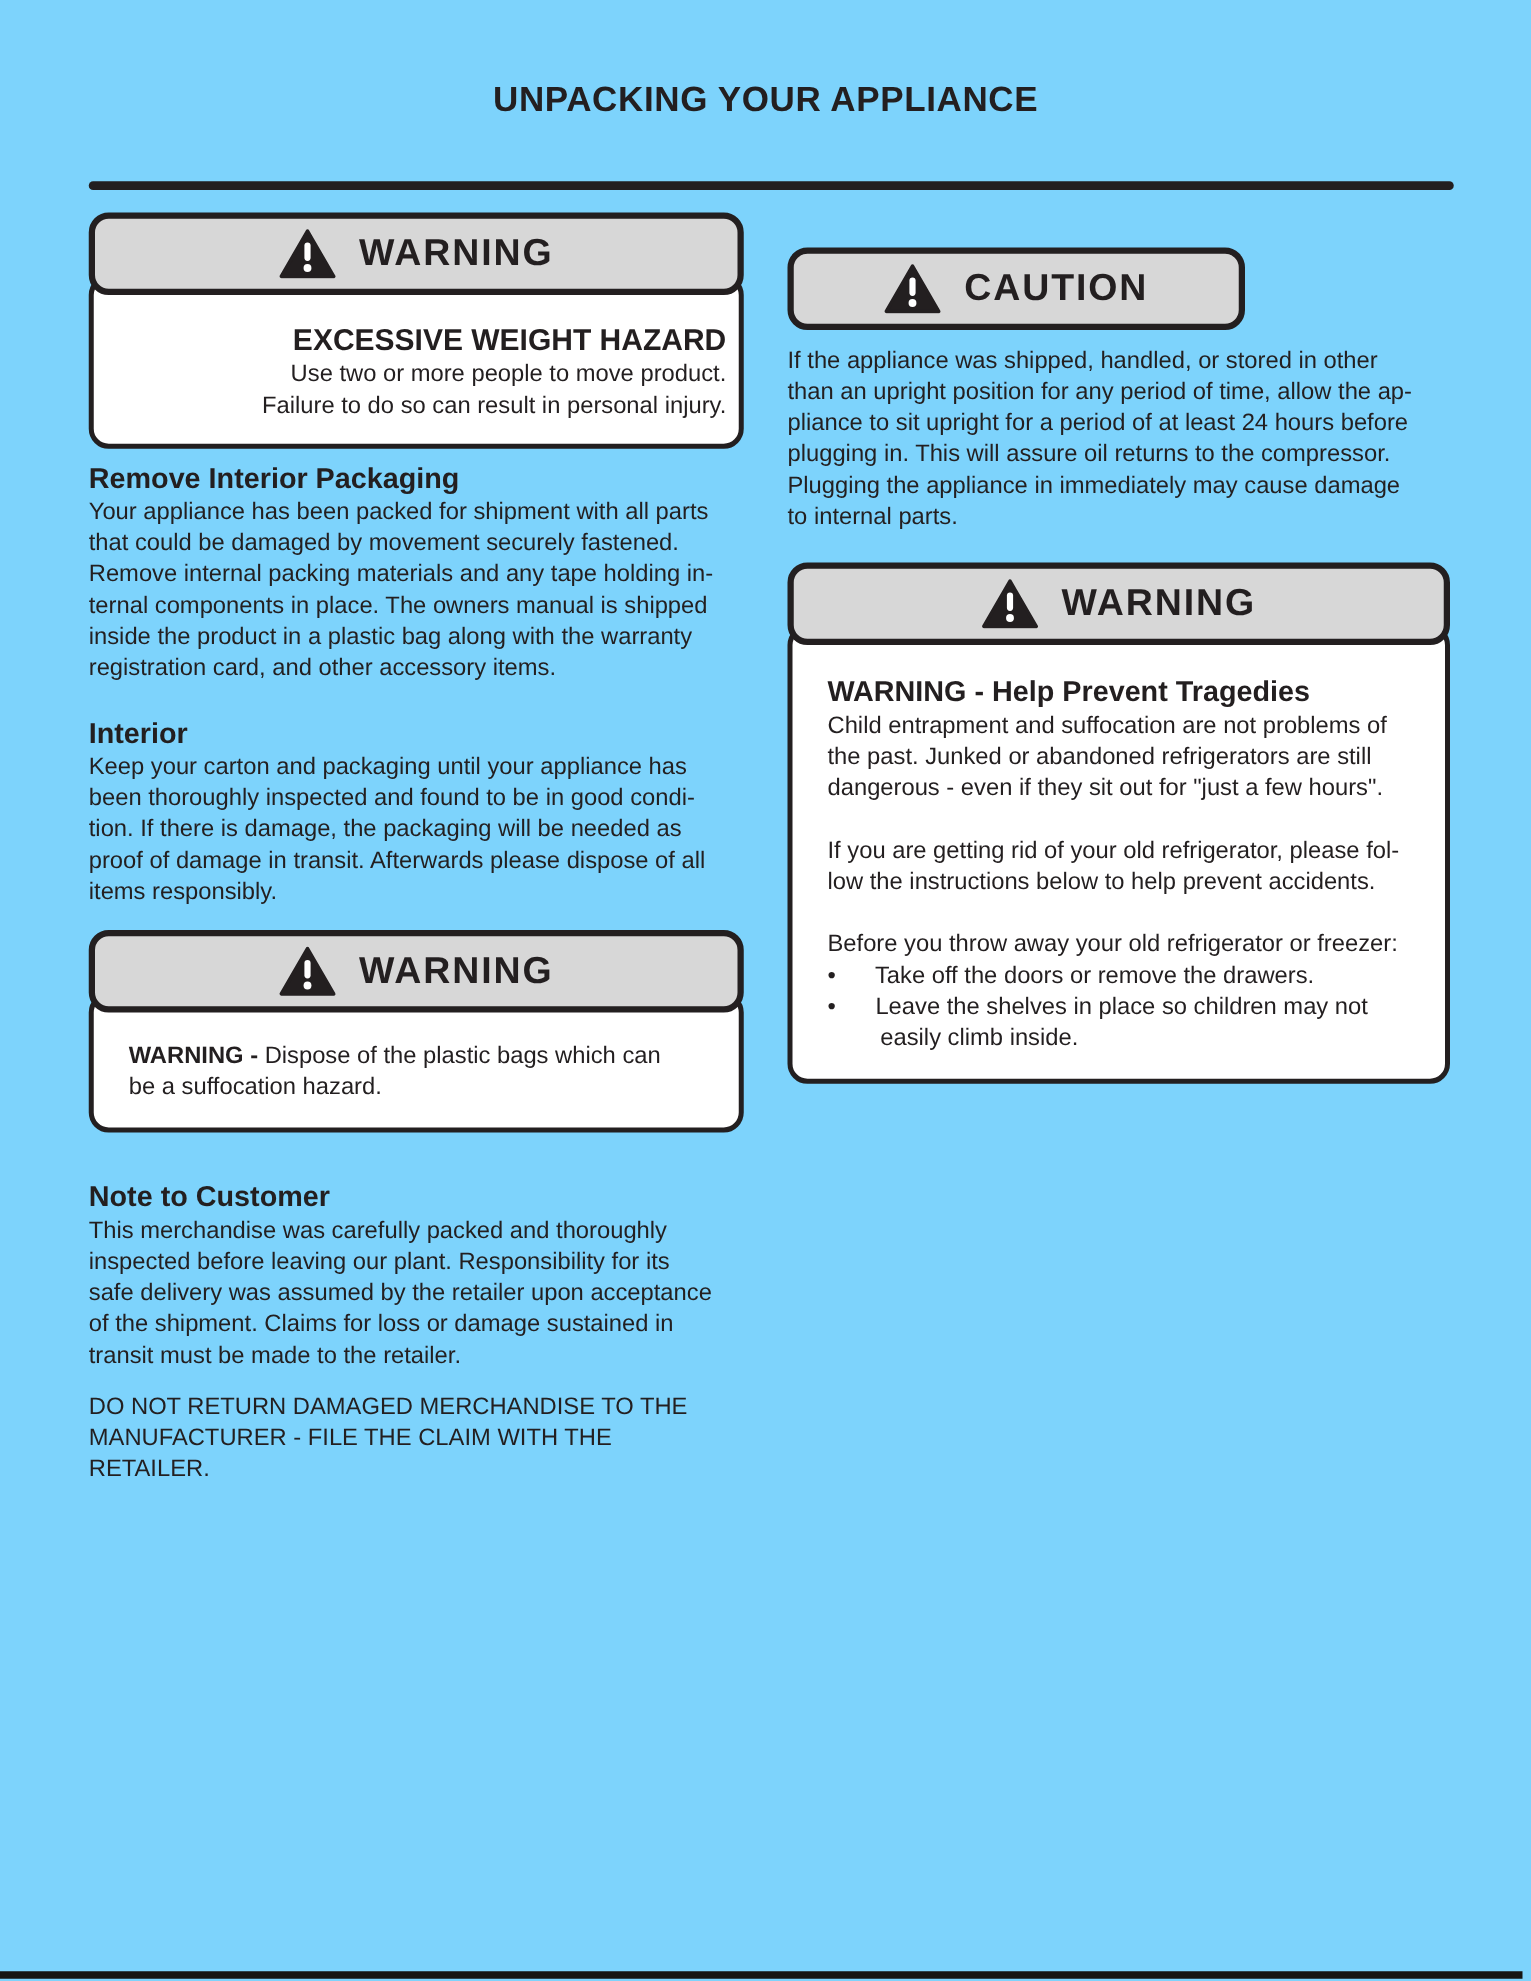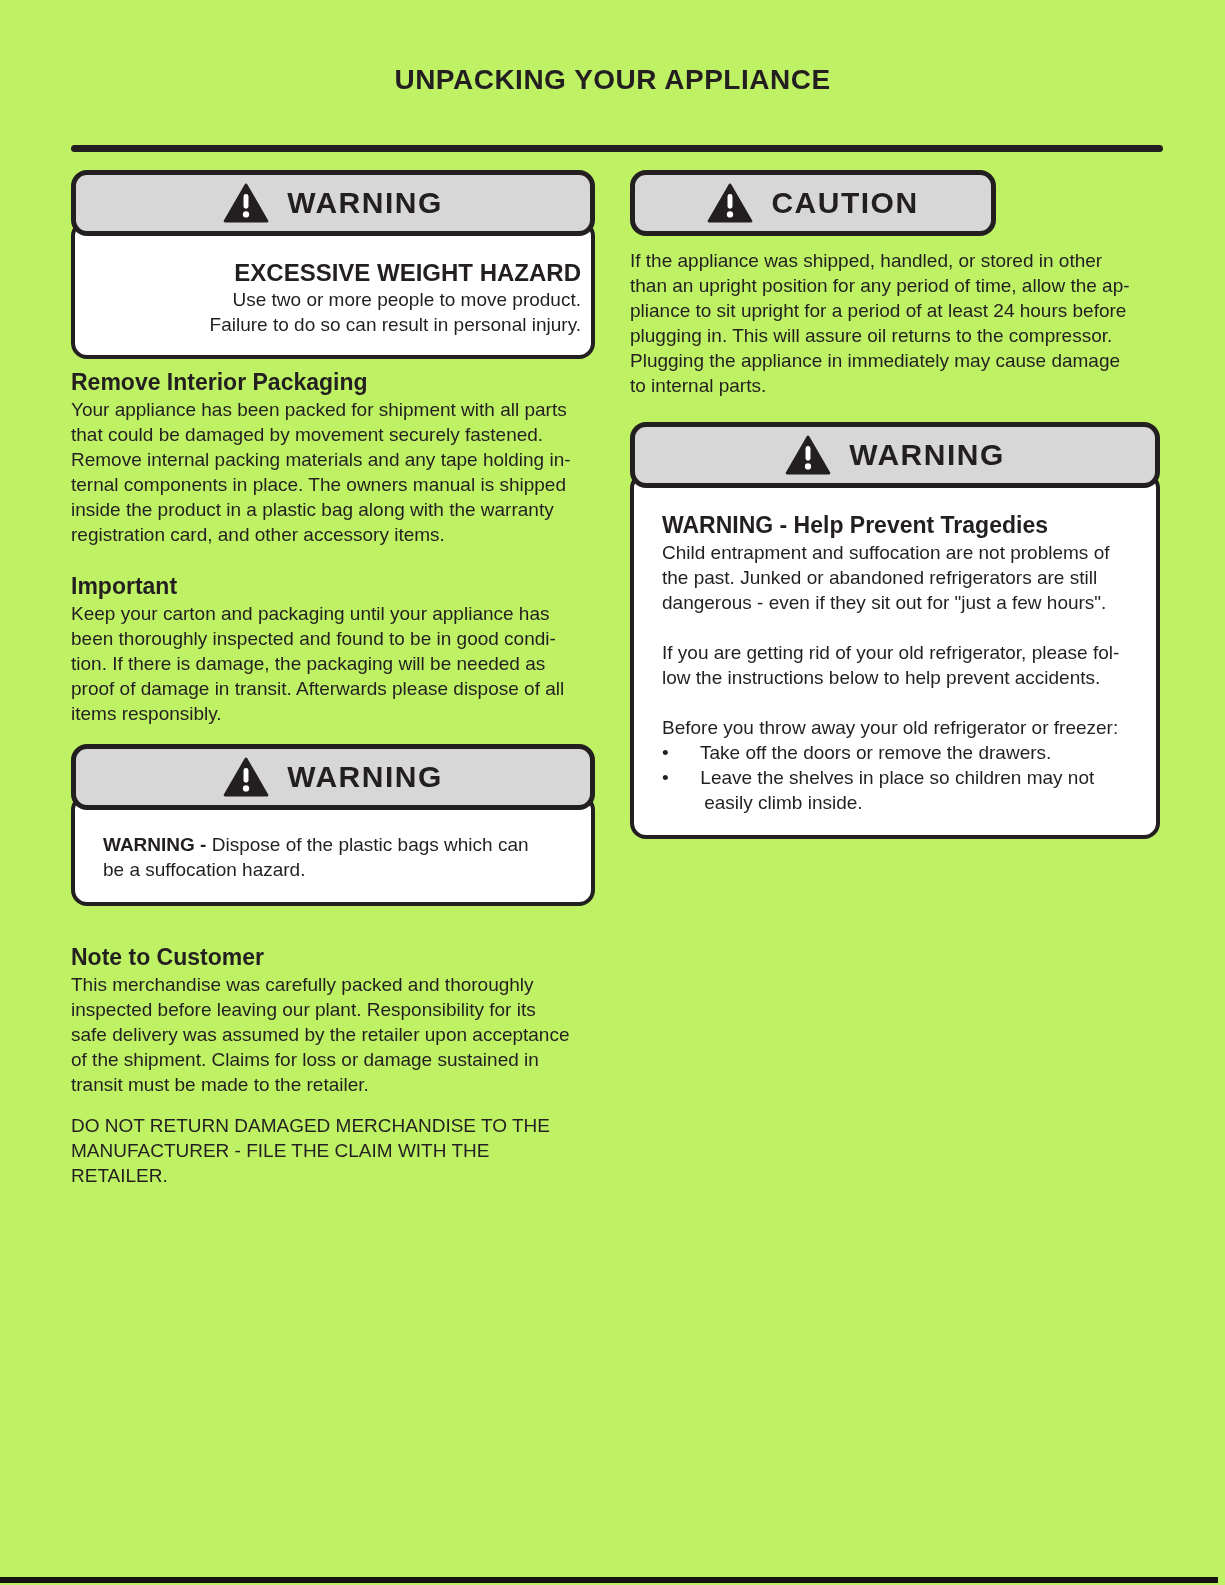--- a/index.html
+++ b/index.html
@@ -1,17 +1,17 @@
 <!DOCTYPE html>
 <html><head>
 <meta charset="utf-8">
 <style>
   html,body { margin:0; padding:0; background:#ffffff; }
   .page {
-    position:relative; width:1225px; height:1585px; background:#bef264;
+    position:relative; width:1225px; height:1585px; background:#7dd3fc;
     font-family:"Liberation Sans", sans-serif; color:#231f20; overflow:hidden;
   }
   .title {
     position:absolute; top:64px; left:0; width:100%; text-align:center;
     font-size:28px; font-weight:bold; letter-spacing:0.5px;
   }
   .rule {
     position:absolute; top:145px; left:71px; width:1092px; height:7px;
     background:#231f20; border-radius:4px;
   }
@@ -30,21 +30,21 @@
   .sbody {
     position:relative; z-index:1; box-sizing:border-box;
     background:#ffffff; border:4px solid #231f20; border-radius:16px;
     margin-top:-16px;
   }
   .sbody-c { text-align:right; padding:34px 10px 18px; }
   .sbody-l { padding:34px 32px 20px 28px; }
   .sbody-heading-c { font-size:24px; font-weight:bold; line-height:29px; }
   .sbody-heading-l { font-size:23px; font-weight:bold; line-height:30px; }
   .band-solo { box-sizing:border-box; background:#d7d7d7; border:5px solid #231f20;
-    border-radius:16px; height:66px; display:flex; align-items:center; justify-content:center; gap:18px; }
+    border-radius:16px; height:66px; display:flex; align-items:center; justify-content:center; gap:18px;margin-top:28px; }
 
   .h { font-size:23px; font-weight:bold; line-height:30px; margin:0; }
   .p { font-size:19px; line-height:25px; margin:0; }
   .pre { white-space:pre; }
   .b { font-weight:bold; }
 
   .mt8  { margin-top:8px; }  .mt12 { margin-top:12px; } .mt16 { margin-top:16px; }
   .mt18 { margin-top:18px; } .mt24 { margin-top:24px; } .mt36 { margin-top:36px; }
 
   .note-band {
@@ -88,21 +88,21 @@
     </section>
 
     <h2 class="h mt8">Remove Interior Packaging</h2>
     <p class="p pre">Your appliance has been packed for shipment with all parts
 that could be damaged by movement securely fastened.
 Remove internal packing materials and any tape holding in-
 ternal components in place. The owners manual is shipped
 inside the product in a plastic bag along with the warranty
 registration card, and other accessory items.</p>
 
-    <h2 class="h mt24">Important</h2>
+    <h2 class="h mt24">Interior</h2>
     <p class="p pre">Keep your carton and packaging until your appliance has
 been thoroughly inspected and found to be in good condi-
 tion. If there is damage, the packaging will be needed as
 proof of damage in transit. Afterwards please dispose of all
 items responsibly.</p>
 
     <section class="sbox mt18">
       <div class="sband">
         <span class="tri">
           <svg width="46" height="40" viewBox="0 0 48 42" aria-hidden="true">

